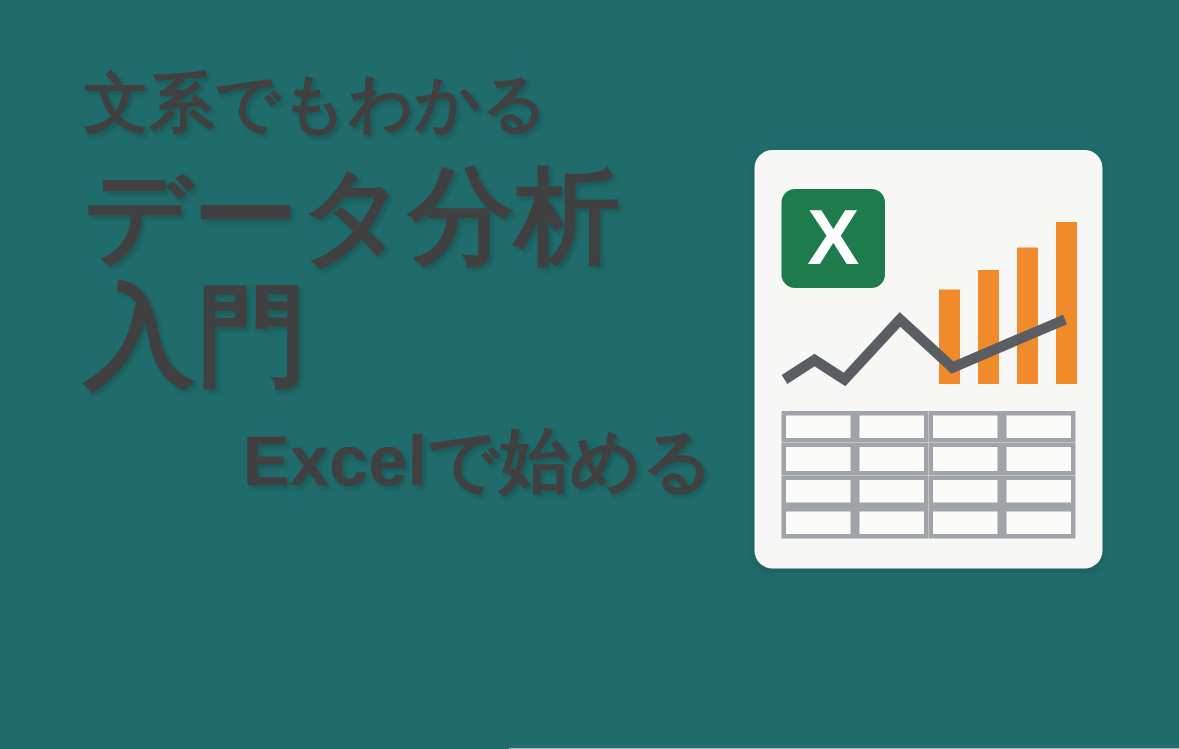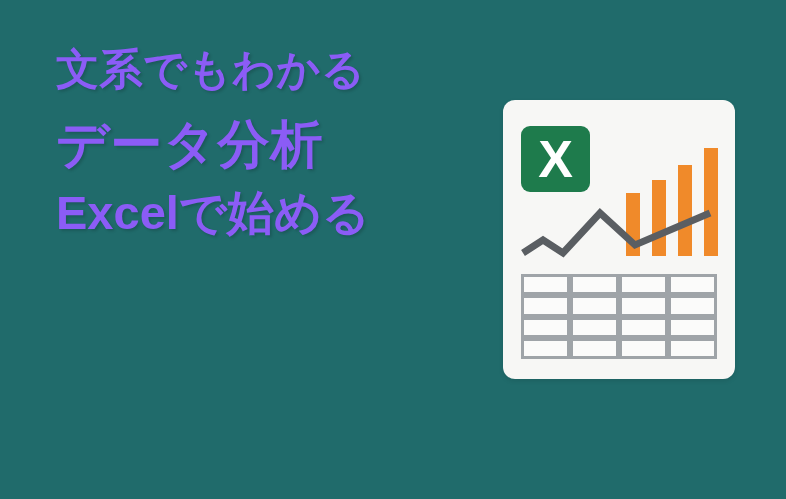--- a/index.html
+++ b/index.html
@@ -33,34 +33,35 @@
     font-weight: 700;
     letter-spacing: 0.5px;
     text-shadow: 2px 2px 3px rgba(0,0,0,0.16);
   }
   .kicker {
     font-size: 43px;
     line-height: 50px;
     margin-bottom: 10px;
   }
   .title-1 {
-    font-size: 52px;
+    font-size: 70px;
     line-height: 80px;
     letter-spacing: 1px;
   }
   .title-2 {
     font-size: 74px;
     line-height: 80px;
     letter-spacing: 1px;
     margin-bottom: 14px;
   }
   .sub-1 {
     font-size: 47px;
     line-height: 58px;
     letter-spacing: 0px;
+    text-align: right;
   }
   .sub-2 {
     font-size: 47px;
     line-height: 58px;
   }
   
   .card {
     position: absolute;
     left: 503px;
     top: 100px;
@@ -115,23 +116,24 @@
     background: #FBFBFA;
     padding: 0;
   }
 </style>
 </head>
 <body>
 
 <div id="poster">
   <div class="bg" style="background: rgb(32, 107, 107);"></div>
 
-  <div class="text-block" style="color: #8b5cf6;">
+  <div class="text-block" style="color: #404040;">
     <span class="line kicker">文系でもわかる</span>
     <span class="line title-1">データ分析</span>
+    <span class="line title-2">入門</span>
     <span class="line sub-1">Excelで始める</span>
   </div>
 
   <div class="card" style="background: rgb(247, 247, 245);">
     <div class="xlogo" style="background: rgb(30, 123, 76);">
       <span style="color: rgb(255, 255, 255);">X</span>
     </div>
 
     <svg class="chart-svg" viewBox="0 0 232 279">
       <g>

